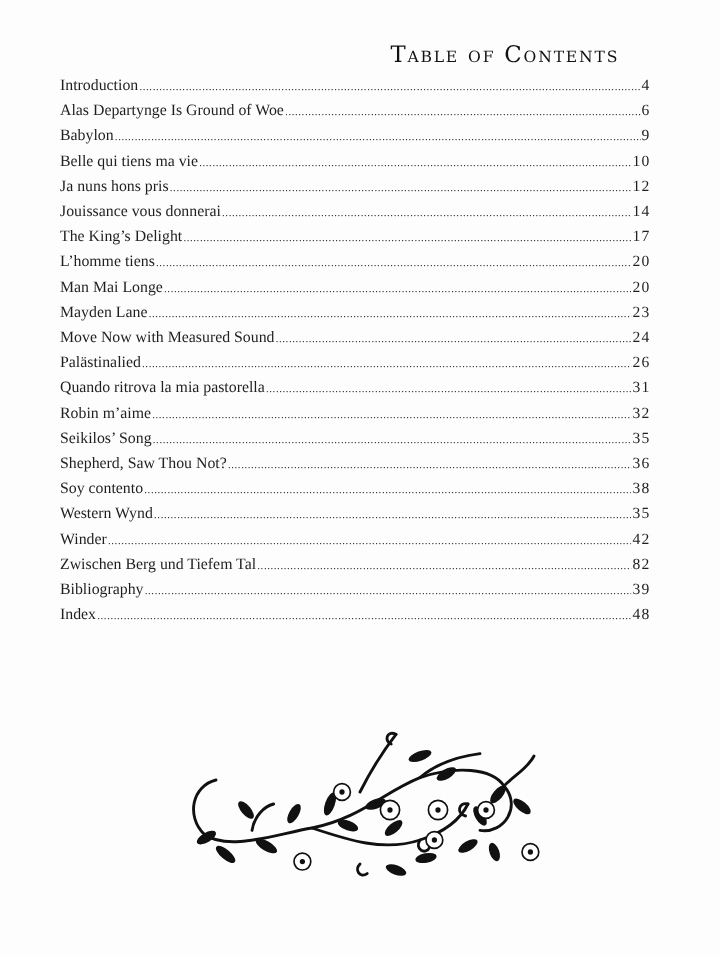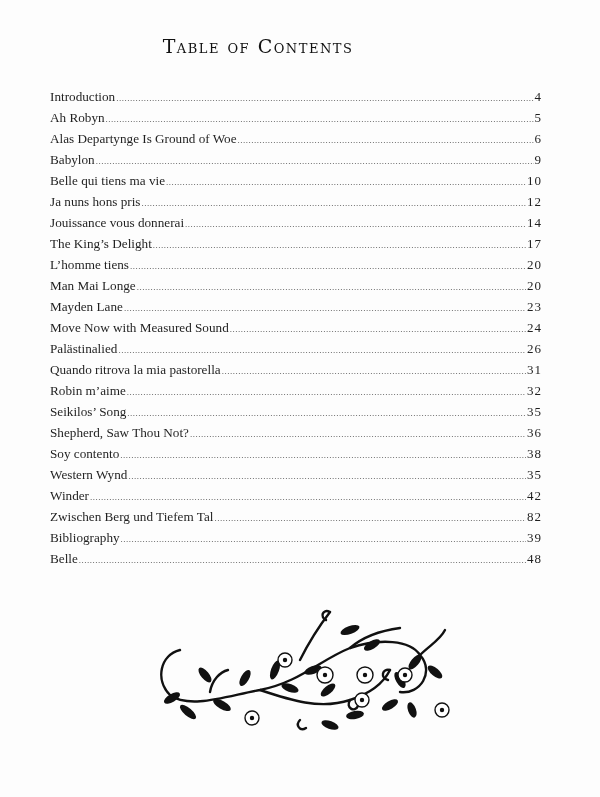--- a/index.html
+++ b/index.html
@@ -1,25 +1,25 @@
 <!DOCTYPE html>
 <html><head>
 <meta charset="utf-8">
 <style>
   html, body { margin: 0; padding: 0; }
   body {
     width: 600px; height: 797px; background: #fdfdfd; position: relative; overflow: hidden;
     font-family: "Liberation Serif", "DejaVu Serif", serif; color: #1f1f1f;
   }
   .title {
-    position: absolute; top: 22px; left: 0; width: 516px; text-align: center;
+    position: absolute; top: 22px; left: 0; width: 516px; text-align: right;
     font-size: 19px; letter-spacing: 1.5px; font-variant: small-caps; font-weight: normal;
     font-family: "DejaVu Serif", serif; color: #111;
   }
-  .toc { position: absolute; top: 86px; left: 50px; width: 492px; margin: 0; padding: 0; list-style: none; }
+  .toc { position: absolute; top: 60px; left: 50px; width: 492px; margin: 0; padding: 0; list-style: none; }
   .toc li {
     display: flex; align-items: baseline; height: 21px; font-size: 13.2px; line-height: 21px;
   }
   .toc .t { white-space: nowrap; padding-right: 1px; }
   .toc .d {
     flex: 1; overflow: hidden; white-space: nowrap; color: #333; font-size: 9px; letter-spacing: 0.5px;
     border-bottom: none; position: relative; top: 0px;
   }
   .toc .d::before { content: "........................................................................................................................................................................................................................"; }
   .toc .p { white-space: nowrap; text-align: right; padding-left: 1px; letter-spacing: 1px; font-size: 13px; }
@@ -30,25 +30,20 @@
 
 <h1 class="title">Table of Contents</h1>
 
 <ul class="toc">
   <li>
       <span class="t">Introduction</span>
       <span class="d"></span>
       <span class="p">4</span>
     </li>
   <li>
-      <span class="t">Ah Robyn</span>
-      <span class="d"></span>
-      <span class="p">5</span>
-    </li>
-  <li>
       <span class="t">Alas Departynge Is Ground of Woe</span>
       <span class="d"></span>
       <span class="p">6</span>
     </li>
   <li>
       <span class="t">Babylon</span>
       <span class="d"></span>
       <span class="p">9</span>
     </li>
   <li>
@@ -135,21 +130,21 @@
       <span class="t">Zwischen Berg und Tiefem Tal</span>
       <span class="d"></span>
       <span class="p">82</span>
     </li>
   <li>
       <span class="t">Bibliography</span>
       <span class="d"></span>
       <span class="p">39</span>
     </li>
   <li>
-      <span class="t">Belle</span>
+      <span class="t">Index</span>
       <span class="d"></span>
       <span class="p">48</span>
     </li>
 </ul>
 
 <svg class="ornament" viewBox="0 0 310 150" xmlns="http://www.w3.org/2000/svg">
   <g fill="none" stroke="#111" stroke-width="2.4" stroke-linecap="round">
 
     <path d="M30 50 C10 55 5 80 20 95 C40 110 80 95 110 90 C150 82 170 60 200 48 C230 38 260 40 270 55 C285 72 270 95 250 92"></path>
     <path d="M110 90 C140 100 170 110 200 100 C225 92 235 80 240 70"></path>

